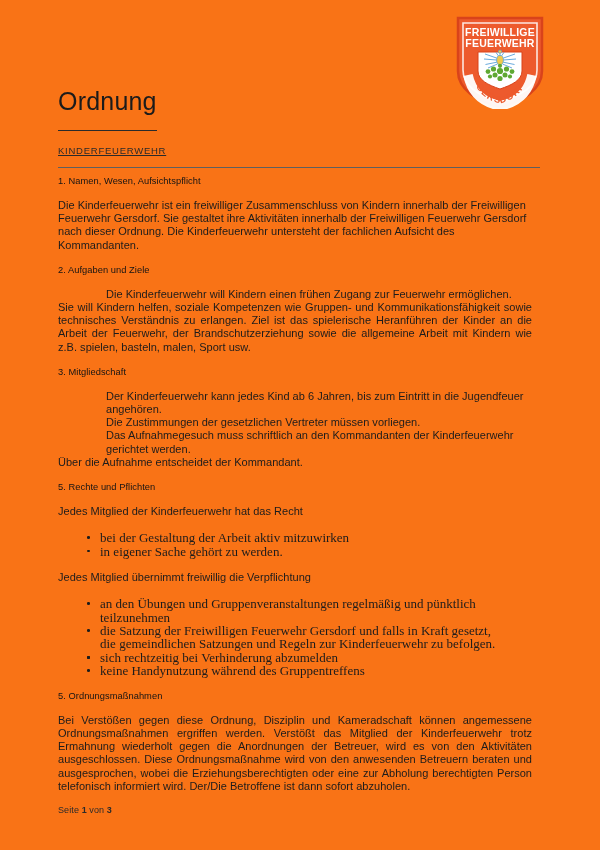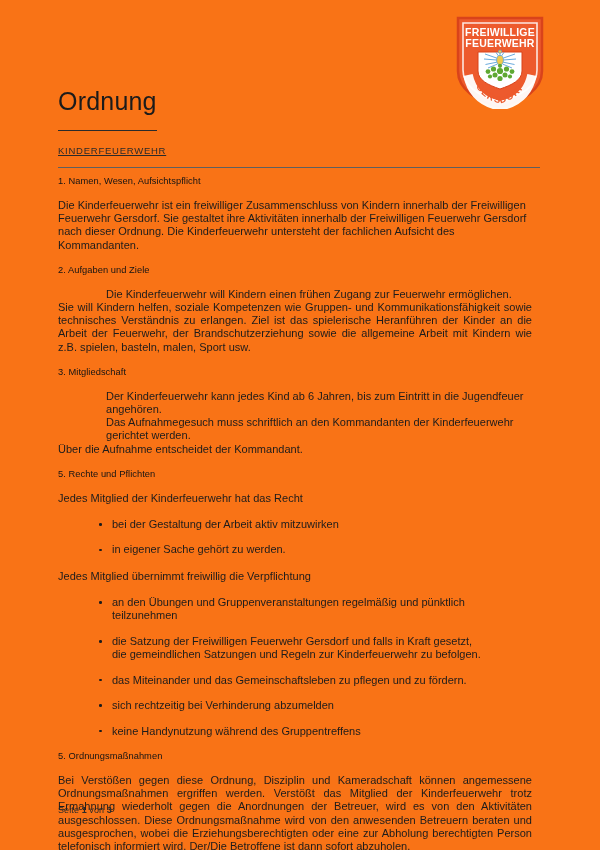--- a/index.html
+++ b/index.html
@@ -94,24 +94,25 @@
   .para.tight { margin-bottom: 0; padding-left: 48px; }
 
   ul.bullets {
     list-style: none;
     margin: 0 0 13px 0;
     padding: 0;
   }
   ul.bullets li {
     position: relative;
     padding-left: 42px;
-    font-size: 11px;
+    font-size: 13px;
     line-height: 13.4px;
     color: #1c1c1c;
-    margin: 12px;
+    margin: 0;
+    font-family: Liberation Serif, serif;
   }
   ul.bullets li .bullet-dot {
     position: absolute;
     left: 29px;
     top: 5.2px;
     width: 2.6px;
     height: 2.6px;
     border-radius: 50%;
     background: #1c1c1c;
   }
@@ -203,20 +204,21 @@
 
     <div class="section">
       <div class="sec-heading">2. Aufgaben und Ziele</div>
       <p class="para tight">Die Kinderfeuerwehr will Kindern einen frühen Zugang zur Feuerwehr ermöglichen.</p>
       <p class="para justify">Sie will Kindern helfen, soziale Kompetenzen wie Gruppen- und Kommunikationsfähigkeit sowie technisches Verständnis zu erlangen. Ziel ist das spielerische Heranführen der Kinder an die Arbeit der Feuerwehr, der Brandschutzerziehung sowie die allgemeine Arbeit mit Kindern wie z.B. spielen, basteln, malen, Sport usw.</p>
     </div>
 
     <div class="section">
       <div class="sec-heading">3. Mitgliedschaft</div>
       <p class="para tight">Der Kinderfeuerwehr kann jedes Kind ab 6 Jahren, bis zum Eintritt in die Jugendfeuer angehören.</p>
+      <p class="para tight">Die Zustimmungen der gesetzlichen Vertreter müssen vorliegen.</p>
       <p class="para tight">Das Aufnahmegesuch muss schriftlich an den Kommandanten der Kinderfeuerwehr gerichtet werden.</p>
       <p class="para">Über die Aufnahme entscheidet der Kommandant.</p>
     </div>
 
     <div class="section">
       <div class="sec-heading">5. Rechte und Pflichten</div>
 
       <p class="para">Jedes Mitglied der Kinderfeuerwehr hat das Recht</p>
 
       <ul class="bullets">
@@ -237,21 +239,20 @@
           <span class="bullet-dot"></span>
           <span>an den Übungen und Gruppenveranstaltungen regelmäßig und pünktlich teilzunehmen</span>
         </li>
         <li>
           <span class="bullet-dot"></span>
           <span class="cont-line">die Satzung der Freiwilligen Feuerwehr Gersdorf und falls in Kraft gesetzt,</span>
           <span class="cont-line">die gemeindlichen Satzungen und Regeln zur Kinderfeuerwehr zu befolgen.</span>
         </li>
         <li>
           <span class="bullet-dot"></span>
-          <span>das Miteinander und das Gemeinschaftsleben zu pflegen und zu fördern.</span>
         </li>
         <li>
           <span class="bullet-dot"></span>
           <span>sich rechtzeitig bei Verhinderung abzumelden</span>
         </li>
         <li>
           <span class="bullet-dot"></span>
           <span>keine Handynutzung während des Gruppentreffens</span>
         </li>
       </ul>

